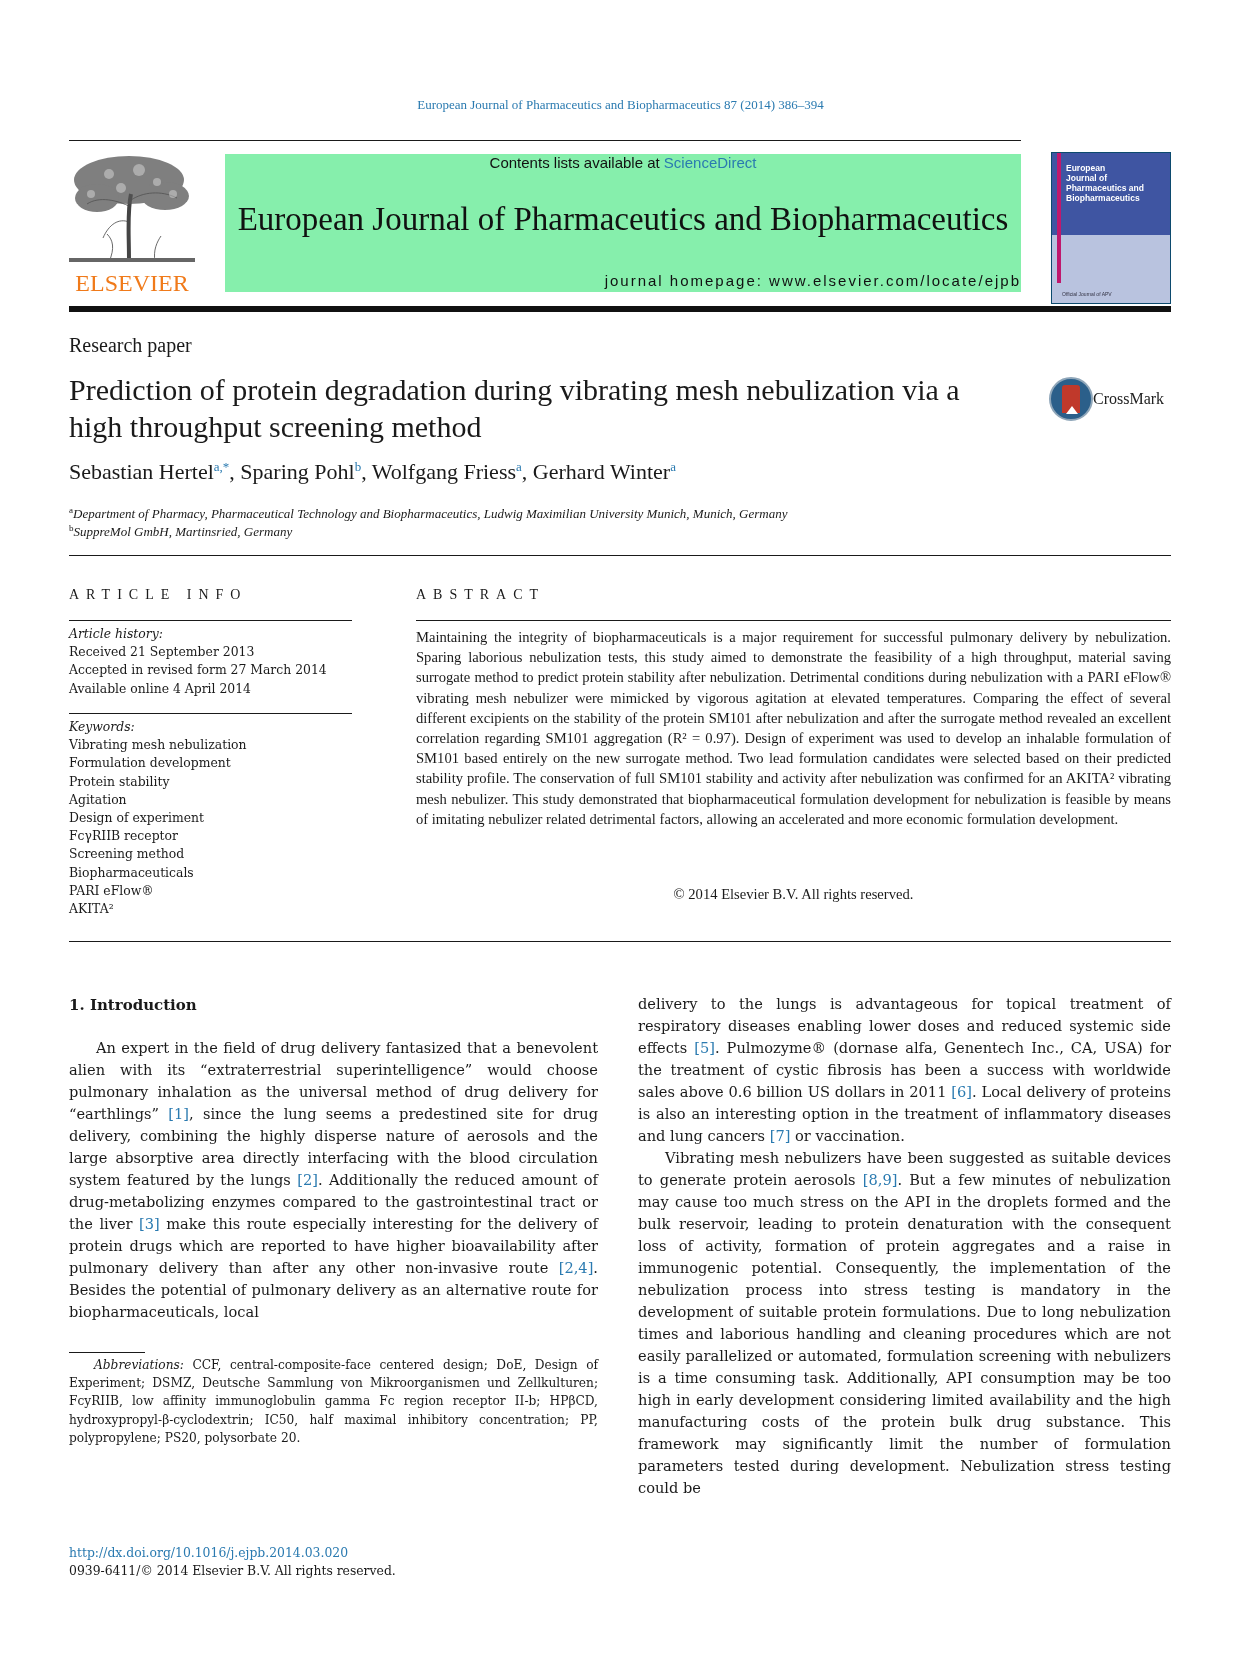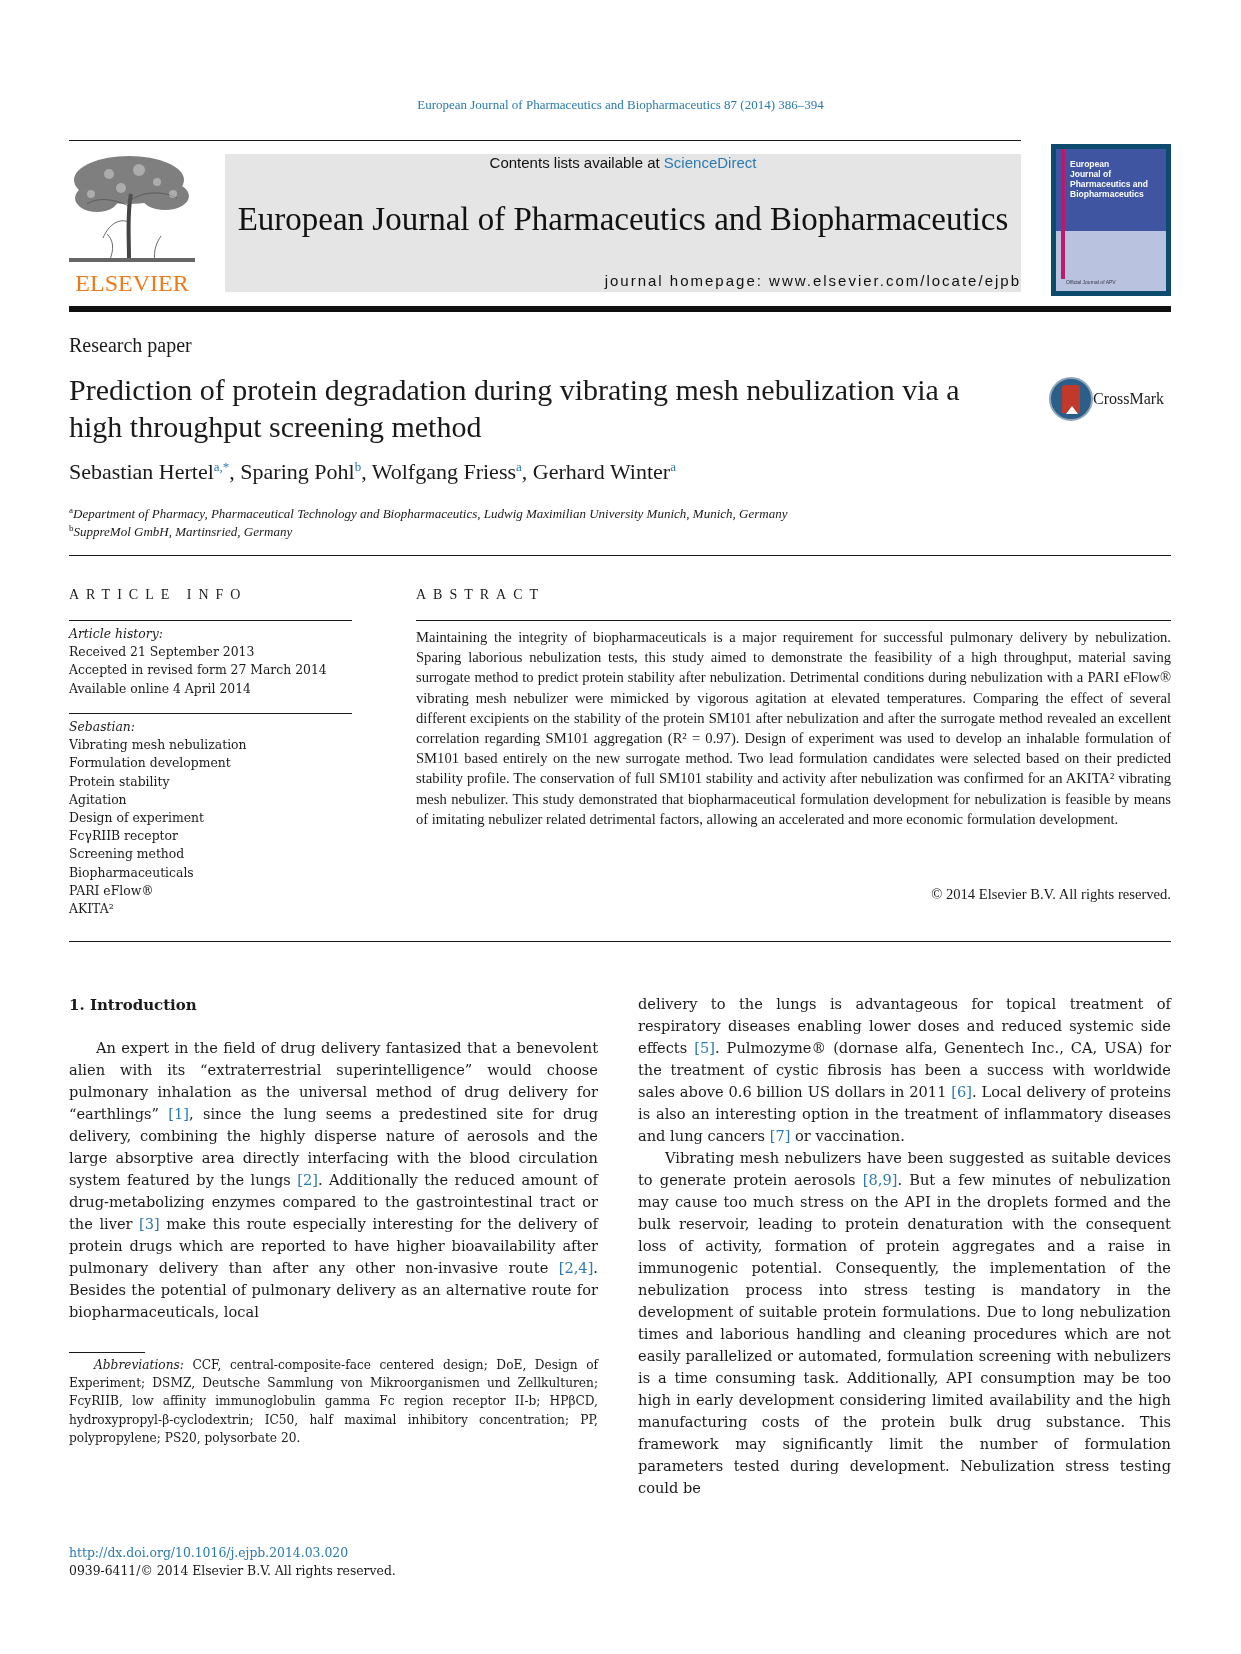--- a/index.html
+++ b/index.html
@@ -8,25 +8,25 @@
 
   .abs { position: absolute; }
   .link { color: #2a7ab0; }
 
   
   .citation { top: 97px; left: 0; width: 1241px; text-align: center; font-family: "Liberation Serif", serif; font-size: 13px; color: #2a7ab0; }
   .rule-top { top: 140px; left: 69px; width: 952px; height: 1px; background: #1a1a1a; }
   .elsevier-logo { top: 152px; left: 69px; width: 126px; height: 142px; }
   .tree { width: 126px; height: 112px; }
   .elsevier-word { font-family: "Liberation Serif", serif; font-size: 24px; color: #f07a1a; letter-spacing: 0px; margin-top: 2px; text-align: center; }
-  .banner { top: 154px; left: 225px; width: 796px; height: 138px; background: #e5e5e5; }
+  .banner { top: 154px; left: 225px; width: 796px; height: 138px; background: #86efac; }
   .banner-contents { position: absolute; top: 0px; left: 0; width: 100%; text-align: center; font-family: "Liberation Sans", sans-serif; font-size: 15px; color: #111; }
   .banner-title { position: absolute; top: 47px; left: 0; width: 100%; text-align: center; font-family: "Liberation Serif", serif; font-size: 33px; color: #111; }
   .banner-homepage { position: absolute; top: 118px; left: 0; width: 100%; text-align: right; font-family: "Liberation Sans", sans-serif; font-size: 15px; letter-spacing: 2px; color: #111; }
-  .cover { top: 144px; left: 1051px; width: 120px; height: 152px; background: #b9c3df; border: 5px solid #0c4a6e; }
+  .cover { top: 152px; left: 1051px; width: 120px; height: 152px; background: #b9c3df; border: 1px solid #0c4a6e; }
   .cover-top { position: absolute; top: 0; left: 0; width: 100%; height: 82px; background: #3f55a2; }
   .cover-bar { position: absolute; top: 0; left: 5px; width: 4px; height: 130px; background: #c0186d; }
   .cover-text { position: absolute; top: 10px; left: 14px; font-family: "Liberation Sans", sans-serif; font-size: 8.5px; font-weight: bold; color: #fff; line-height: 10px; }
   .cover-foot { position: absolute; bottom: 6px; left: 10px; font-family: "Liberation Sans", sans-serif; font-size: 5px; color: #334; }
   .rule-thick { top: 306px; left: 69px; width: 1102px; height: 6px; background: #111; }
 
   
   .paper-type { top: 334px; left: 69px; font-family: "Liberation Serif", serif; font-size: 20px; }
   .title { top: 371px; left: 69px; width: 950px; font-family: "Liberation Serif", serif; font-size: 30px; line-height: 37px; }
   .crossmark { top: 377px; left: 1049px; display: flex; align-items: center; }
@@ -40,21 +40,21 @@
   .affil sup { font-size: 9px; font-style: normal; }
   .rule-mid { top: 555px; left: 69px; width: 1102px; height: 1px; background: #1a1a1a; }
 
   
   .sec-head { font-family: "Liberation Serif", serif; font-size: 14px; letter-spacing: 7px; }
   .info-rule { left: 69px; width: 283px; height: 1px; background: #1a1a1a; }
   .info-block { left: 69px; width: 283px; font-family: "DejaVu Serif", serif; font-size: 12.4px; line-height: 18.2px; }
   .info-block .lbl { font-style: italic; }
   .abs-rule { top: 620px; left: 416px; width: 755px; height: 1px; background: #1a1a1a; }
   .abstract { top: 627px; left: 416px; width: 755px; font-family: "Liberation Serif", serif; font-size: 14.6px; line-height: 20.2px; text-align: justify; hyphens: auto; }
-  .copyright { top: 886px; left: 416px; width: 755px; text-align: right; font-family: "Liberation Serif", serif; font-size: 14.6px; }
+  .copyright { top: 886px; left: 416px; width: 755px; text-align: center; font-family: "Liberation Serif", serif; font-size: 14.6px; }
   .rule-end { top: 941px; left: 69px; width: 1102px; height: 1px; background: #1a1a1a; }
 
   
   .col { font-family: "DejaVu Serif", serif; font-size: 14.6px; line-height: 22px; text-align: justify; color: #1a1a1a; }
   .col p { text-indent: 27px; }
   .col p.noindent { text-indent: 0; }
   .col-left { top: 1037px; left: 69px; width: 529px; }
   .col-right { top: 993px; left: 638px; width: 533px; }
   .h-intro { top: 996px; left: 69px; font-family: "DejaVu Serif", serif; font-weight: bold; font-size: 15px; }
   .fn-rule { top: 1352px; left: 69px; width: 76px; height: 1px; background: #1a1a1a; }
@@ -149,21 +149,21 @@
 <div class="abs sec-head" style="top:587px; left:69px;">ARTICLE INFO</div>
 <div class="abs info-rule" style="top:620px;"></div>
 <div class="abs info-block" style="top:625px;">
   <div class="lbl">Article history:</div>
   <div>Received 21 September 2013</div>
   <div>Accepted in revised form 27 March 2014</div>
   <div>Available online 4 April 2014</div>
 </div>
 <div class="abs info-rule" style="top:713px;"></div>
 <div class="abs info-block" style="top:718px;">
-  <div class="lbl">Sebastian:</div>
+  <div class="lbl">Keywords:</div>
   <div>Vibrating mesh nebulization</div>
   <div>Formulation development</div>
   <div>Protein stability</div>
   <div>Agitation</div>
   <div>Design of experiment</div>
   <div>FcγRIIB receptor</div>
   <div>Screening method</div>
   <div>Biopharmaceuticals</div>
   <div>PARI eFlow®</div>
   <div>AKITA²</div>

